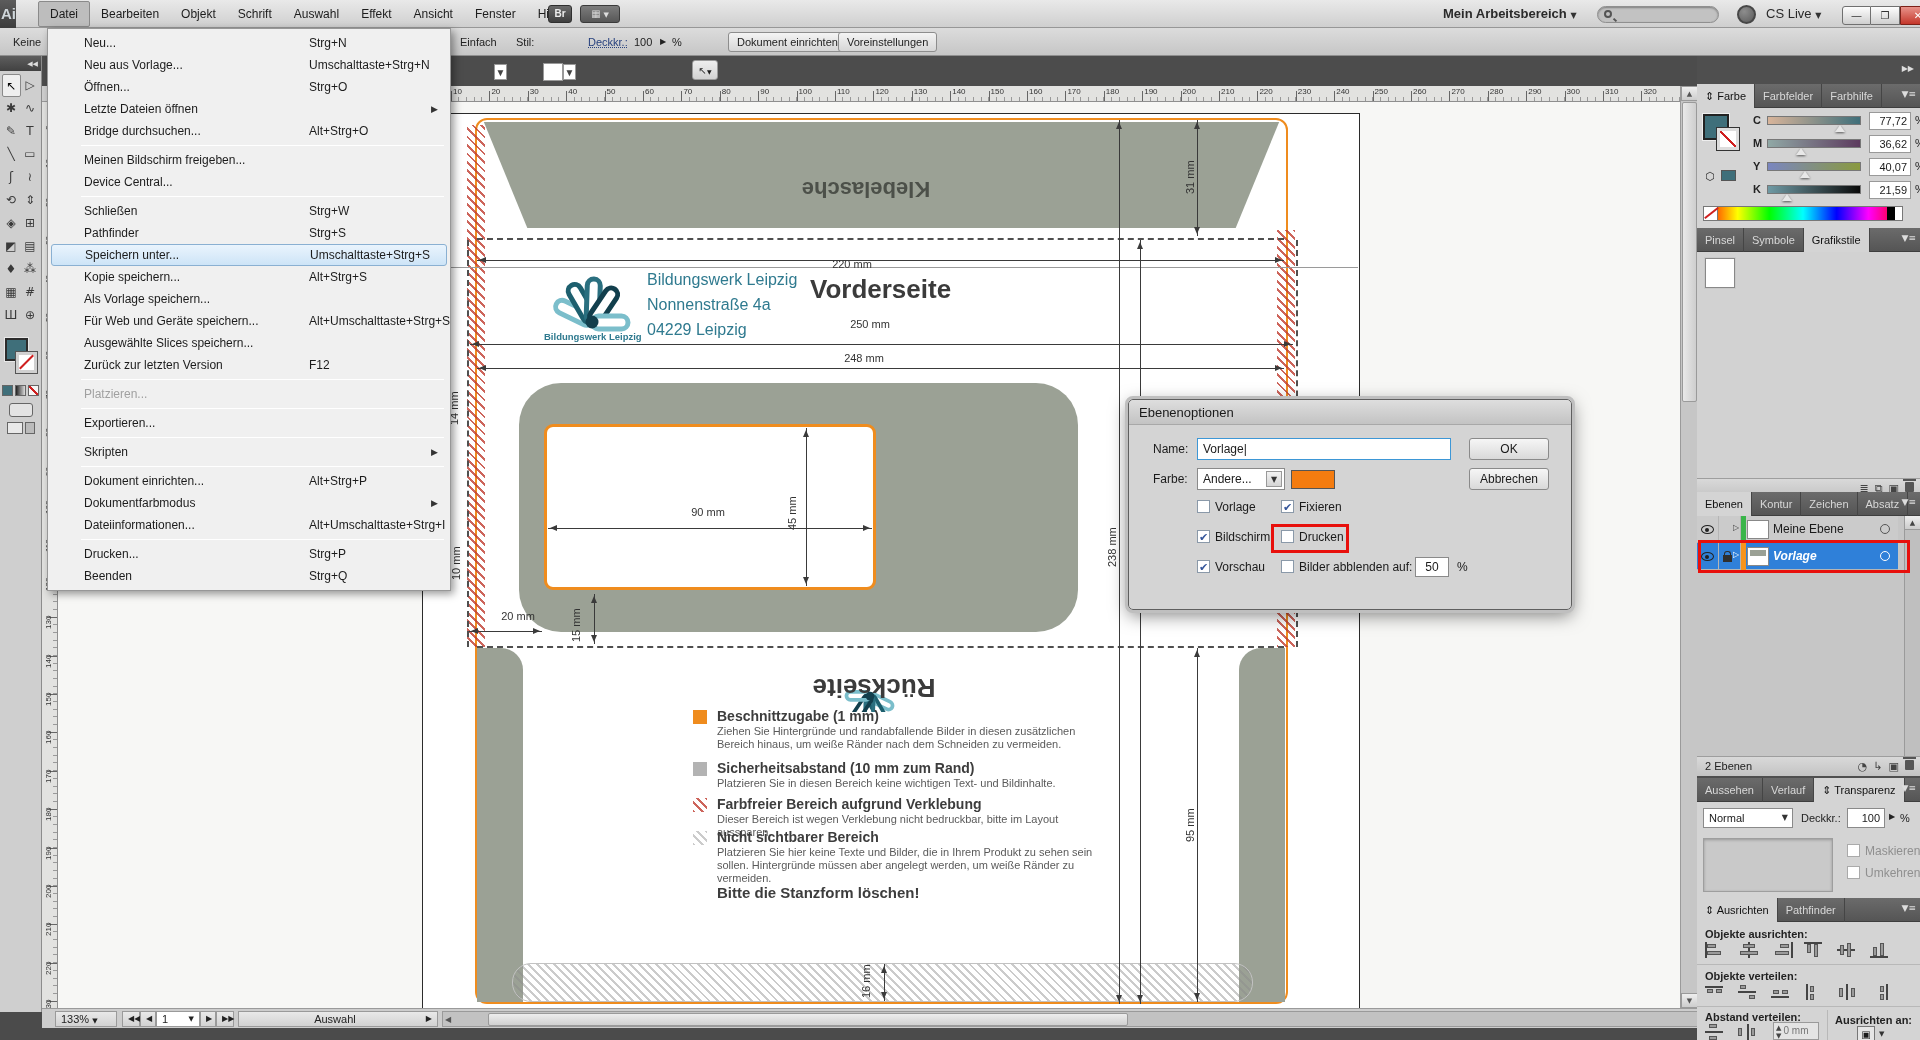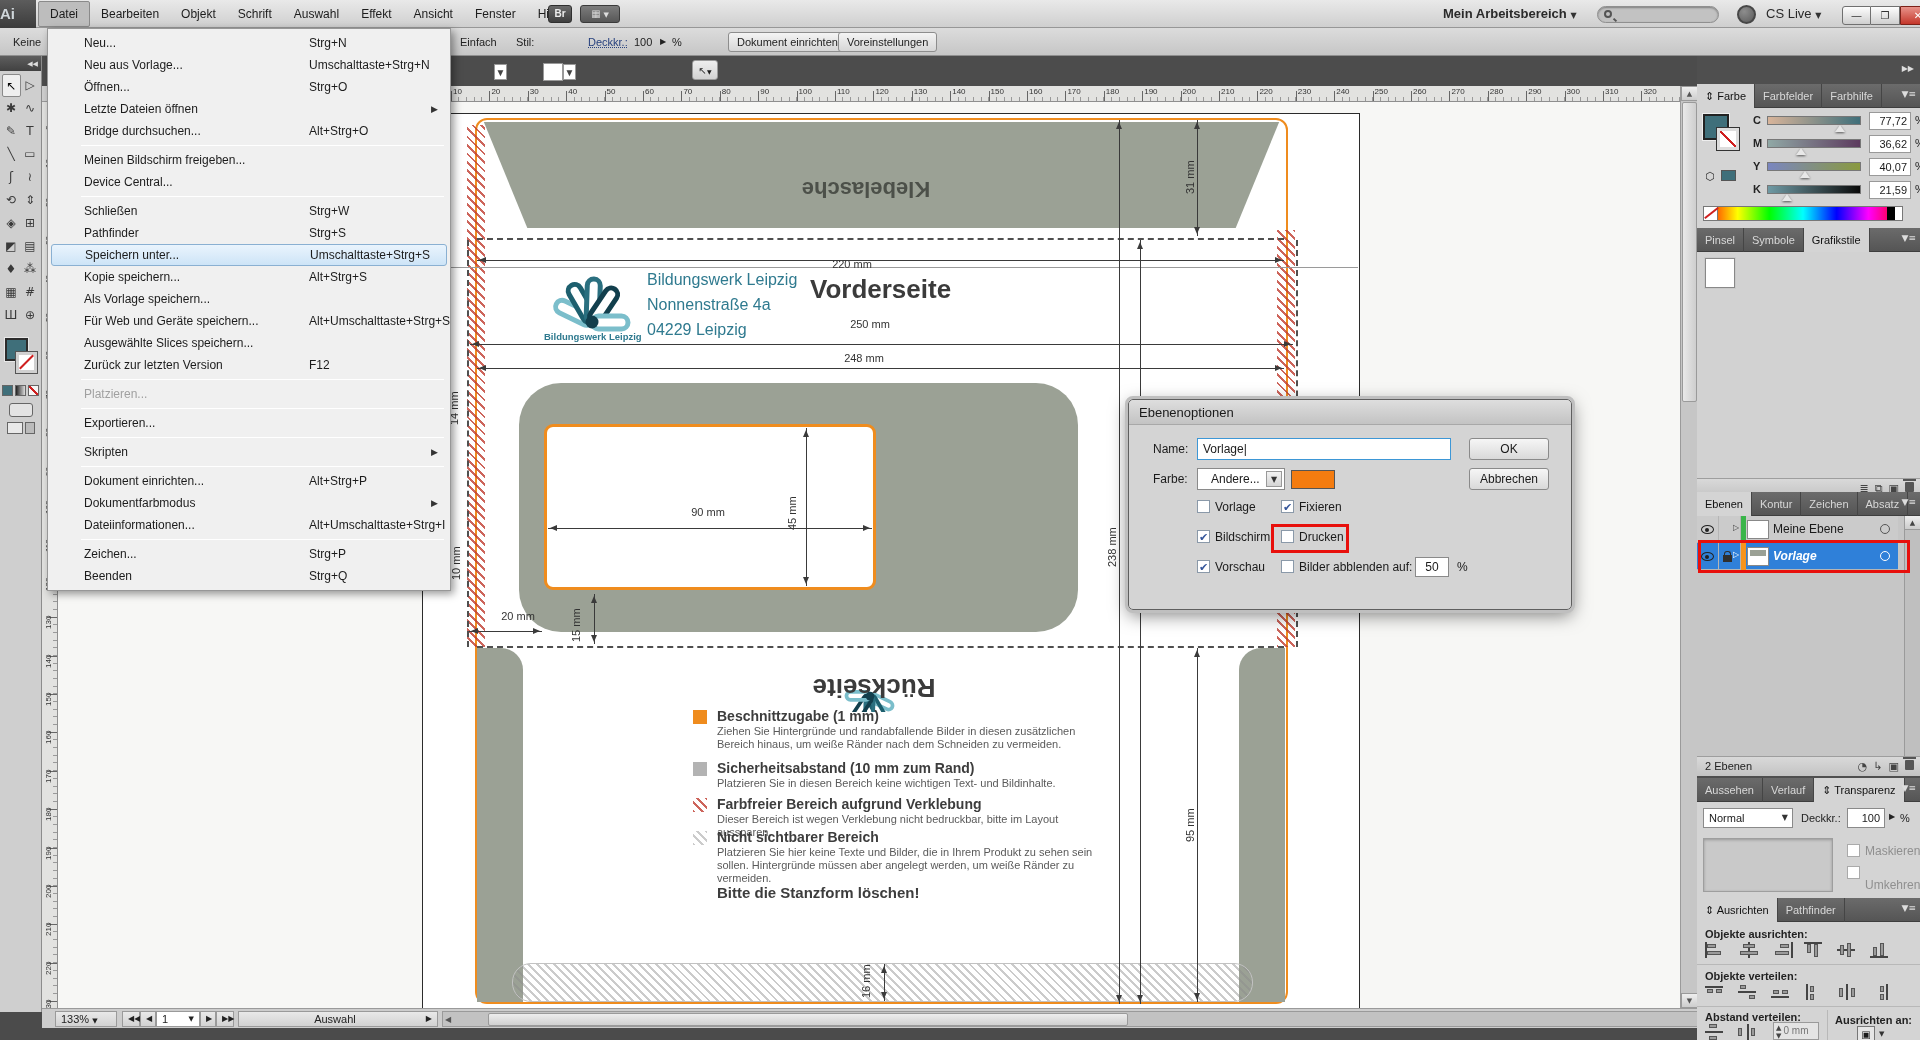--- a/index.html
+++ b/index.html
@@ -3,21 +3,21 @@
 <meta charset="utf-8">
 <style>
   *{margin:0;padding:0;box-sizing:border-box}
   html,body{width:1920px;height:1040px;overflow:hidden}
   body{font-family:"Liberation Sans","DejaVu Sans",sans-serif;background:#4b4b4b;position:relative;font-size:12px;color:#1a1a1a}
   .abs{position:absolute}
   .g{font-family:"DejaVu Sans",sans-serif}
 
   
   #menubar{left:0;top:0;width:1920px;height:28px;background:linear-gradient(#e9e9e9,#cfcfcf);border-bottom:1px solid #979797;z-index:40}
-  #ailogo{left:0;top:0;width:36px;height:28px;background:linear-gradient(#5c5c5c,#3c3c3c);color:#cfd6da;font-weight:bold;font-size:15px;text-align:left;line-height:28px}
+  #ailogo{left:0;top:0;width:16px;height:28px;background:linear-gradient(#5c5c5c,#3c3c3c);color:#cfd6da;font-weight:bold;font-size:15px;text-align:right;line-height:28px}
   .mbi{display:inline-block;padding:0 11px;line-height:26px;font-size:12px;color:#1c1c1c;cursor:default}
   .mbi.pressed{background:#bdbdbd;border:1px solid #8a8a8a;line-height:24px;border-radius:2px}
   #mbitems{left:38px;top:1px;height:26px;white-space:nowrap}
   #brbtn{left:548px;top:5px;width:24px;height:18px;background:linear-gradient(#6a6a6a,#3f3f3f);border:1px solid #2f2f2f;border-radius:3px;color:#eee;font-size:10px;font-weight:bold;text-align:center;line-height:16px}
   #layoutbtn{left:580px;top:5px;width:40px;height:18px;background:linear-gradient(#7c7c7c,#575757);border:1px solid #3a3a3a;border-radius:3px;color:#ddd;font-size:10px;text-align:center;line-height:16px}
   #workspace{left:1443px;top:0;height:28px;line-height:28px;font-weight:bold;font-size:13px;color:#2a2a2a}
   #wsarrow,#cslarrow{font-size:8px;color:#333}
   #searchbox{left:1597px;top:6px;width:122px;height:17px;background:#c2c2c2;border:1px solid #8f8f8f;border-radius:9px;box-shadow:inset 0 1px 2px rgba(0,0,0,.35)}
   #mag{left:6px;top:3px;width:8px;height:8px;border:2px solid #555;border-radius:50%}
   #mag::after{content:"";position:absolute;left:7px;top:7px;width:4px;height:2px;background:#555;transform:rotate(45deg)}
@@ -112,21 +112,21 @@
   .mi.disabled .lab{color:#a0a0a0}
   .mi.hl{background:linear-gradient(#eaf4fd,#cde4f7);border:1px solid #8ab0d2;line-height:20px}
   .msep{height:1px;background:#d8d8d8;border-bottom:1px solid #fff;margin:3px 6px 3px 33px}
 
   
   #dialog{left:1128px;top:399px;width:444px;height:211px;background:#d4d4d4;border:1px solid #5f5f5f;outline:3px solid #bfbfbf;border-radius:5px;box-shadow:0 5px 18px rgba(0,0,0,.5);z-index:70}
   #dlg-title{height:25px;background:linear-gradient(#dedede,#c3c3c3);border-bottom:1px solid #a8a8a8;border-radius:5px 5px 0 0;font-size:13px;color:#1a1a1a;line-height:25px;padding-left:10px}
   .dlg-lab{position:absolute;font-size:12px;color:#1a1a1a}
   #dlg-name-input{left:68px;top:38px;width:254px;height:22px;background:#fff;border:1px solid #3d97d6;font-size:12px;line-height:20px;padding-left:5px}
   .dlg-btn{position:absolute;left:340px;width:80px;height:22px;background:linear-gradient(#f6f6f6,#d9d9d9);border:1px solid #8a8a8a;border-radius:3px;text-align:center;line-height:20px;font-size:12px}
-  #dlg-farbe-dd{left:68px;top:68px;width:88px;height:22px;background:#fff;border:1px solid #8a8a8a;font-size:12px;line-height:20px;padding-left:13px}
+  #dlg-farbe-dd{left:68px;top:68px;width:88px;height:22px;background:#fff;border:1px solid #8a8a8a;font-size:12px;line-height:20px;padding-left:5px}
   #dlg-farbe-dd .ar{position:absolute;right:2px;top:2px;width:16px;height:16px;background:linear-gradient(#f2f2f2,#d5d5d5);border:1px solid #999;font-size:8px;text-align:center;line-height:15px;color:#333}
   #dlg-swatch{left:162px;top:70px;width:44px;height:19px;border:1px solid #555}
   .cb{position:absolute;width:13px;height:13px;background:#fff;border:1px solid #8a99a9;font-size:11px;line-height:12px;text-align:center;color:#35569b;font-weight:bold}
   .cb-lab{position:absolute;font-size:12px;color:#1a1a1a}
   #redbox-drucken{left:142px;top:124px;width:78px;height:29px;border:3px solid #e8100c;z-index:5}
   #dlg-50{left:286px;top:157px;width:34px;height:20px;background:#fff;border:1px solid #8a8a8a;text-align:center;font-size:12px;line-height:18px}
 
   
   #dock{left:1697px;top:56px;width:223px;height:984px;background:#4f4f4f;z-index:20}
   .tabrow{position:absolute;left:0;width:223px;height:24px;background:linear-gradient(#6b6b6b,#555);border-bottom:1px solid #3e3e3e}
@@ -500,21 +500,21 @@
     <div class="mi">
       <span class="lab">Dokumentfarbmodus</span>
       <span class="sub g">▶</span>
     </div>
     <div class="mi">
       <span class="lab">Dateiinformationen...</span>
       <span class="sc">Alt+Umschalttaste+Strg+I</span>
     </div>
     <div class="msep"></div>
     <div class="mi">
-      <span class="lab">Zeichen...</span>
+      <span class="lab">Drucken...</span>
       <span class="sc">Strg+P</span>
     </div>
     <div class="mi">
       <span class="lab">Beenden</span>
       <span class="sc">Strg+Q</span>
     </div>
   </div>
 
 <div id="dialog" class="abs">
   <div id="dlg-title">Ebenenoptionen</div>
@@ -642,21 +642,21 @@
   <div class="pcontent" style="top:746px;height:96px">
     <div class="ddl" style="left:6px;top:6px;width:90px;height:20px"><span>Normal</span><span class="g" style="position:absolute;right:4px;font-size:8px;color:#333">▼</span></div>
     <span class="plab" style="left:104px;top:10px">Deckkr.:</span>
     <div class="ddl" style="left:150px;top:6px;width:38px;height:20px;text-align:right;padding-right:4px">100</div>
     <span class="plab g" style="left:192px;top:10px;font-size:8px">▶</span>
     <span class="plab" style="left:203px;top:10px">%</span>
     <div class="abs" style="left:6px;top:36px;width:130px;height:54px;background:#c9c9c9;border:1px solid #9e9e9e;box-shadow:inset 0 1px 3px rgba(0,0,0,.25)"></div>
     <span class="cb" style="left:150px;top:42px;border-color:#aaa"></span>
     <span class="cb-lab grayed" style="left:168px;top:42px">Maskieren</span>
     <span class="cb" style="left:150px;top:64px;border-color:#aaa"></span>
-    <span class="cb-lab grayed" style="left:168px;top:76px">Umkehren</span>
+    <span class="cb-lab grayed" style="left:168px;top:64px">Umkehren</span>
   </div>
 
   <div class="tabrow" style="top:842px" id="tabs-ausrichten"><span class="tab on">⇕ Ausrichten</span><span class="tab">Pathfinder</span><span class="pmenu g">▼≡</span></div>
   <div class="pcontent" style="top:866px;height:118px">
     <span class="plab" style="left:8px;top:6px;font-weight:bold">Objekte ausrichten:</span>
     <div class="abs" style="left:8px;top:20px" id="row-align"><span class="alico"><u style="left: 0px; top: 0px; width: 2px; height: 16px;"></u><i style="left: 2px; top: 2px; width: 9px; height: 4px;"></i><i style="left: 2px; top: 9px; width: 14px; height: 4px;"></i></span><span class="alico"><u style="left: 10px; top: 0px; width: 2px; height: 16px;"></u><i style="left: 5px; top: 2px; width: 12px; height: 4px;"></i><i style="left: 2px; top: 9px; width: 18px; height: 4px;"></i></span><span class="alico"><u style="left: 20px; top: 0px; width: 2px; height: 16px;"></u><i style="left: 9px; top: 2px; width: 9px; height: 4px;"></i><i style="left: 4px; top: 9px; width: 14px; height: 4px;"></i></span><span class="alico"><u style="left: 0px; top: 0px; width: 18px; height: 2px;"></u><i style="left: 3px; top: 2px; width: 4px; height: 9px;"></i><i style="left: 10px; top: 2px; width: 4px; height: 13px;"></i></span><span class="alico"><u style="left: 0px; top: 7px; width: 18px; height: 2px;"></u><i style="left: 3px; top: 3px; width: 4px; height: 10px;"></i><i style="left: 10px; top: 1px; width: 4px; height: 14px;"></i></span><span class="alico"><u style="left: 0px; top: 14px; width: 18px; height: 2px;"></u><i style="left: 3px; top: 5px; width: 4px; height: 9px;"></i><i style="left: 10px; top: 1px; width: 4px; height: 13px;"></i></span></div>
     <div class="abs" style="left:0;top:42px;width:223px;border-top:1px solid #b8b8b8"></div>
     <span class="plab" style="left:8px;top:48px;font-weight:bold">Objekte verteilen:</span>
     <div class="abs" style="left:8px;top:62px" id="row-dist"><span class="alico"><u style="left: 0px; top: 2px; width: 18px; height: 2px;"></u><i style="left: 2px; top: 5px; width: 6px; height: 4px;"></i><i style="left: 11px; top: 5px; width: 6px; height: 4px;"></i></span><span class="alico"><u style="left: 0px; top: 7px; width: 18px; height: 2px;"></u><i style="left: 2px; top: 1px; width: 6px; height: 4px;"></i><i style="left: 11px; top: 11px; width: 6px; height: 4px;"></i></span><span class="alico"><u style="left: 0px; top: 12px; width: 18px; height: 2px;"></u><i style="left: 2px; top: 6px; width: 6px; height: 4px;"></i><i style="left: 11px; top: 6px; width: 6px; height: 4px;"></i></span><span class="alico"><u style="left: 2px; top: 0px; width: 2px; height: 16px;"></u><i style="left: 6px; top: 2px; width: 4px; height: 6px;"></i><i style="left: 6px; top: 10px; width: 4px; height: 6px;"></i></span><span class="alico"><u style="left: 9px; top: 0px; width: 2px; height: 16px;"></u><i style="left: 2px; top: 4px; width: 4px; height: 9px;"></i><i style="left: 14px; top: 4px; width: 4px; height: 9px;"></i></span><span class="alico"><u style="left: 16px; top: 0px; width: 2px; height: 16px;"></u><i style="left: 10px; top: 2px; width: 4px; height: 6px;"></i><i style="left: 10px; top: 10px; width: 4px; height: 6px;"></i></span></div>
     <div class="abs" style="left:0;top:84px;width:223px;border-top:1px solid #b8b8b8"></div>

